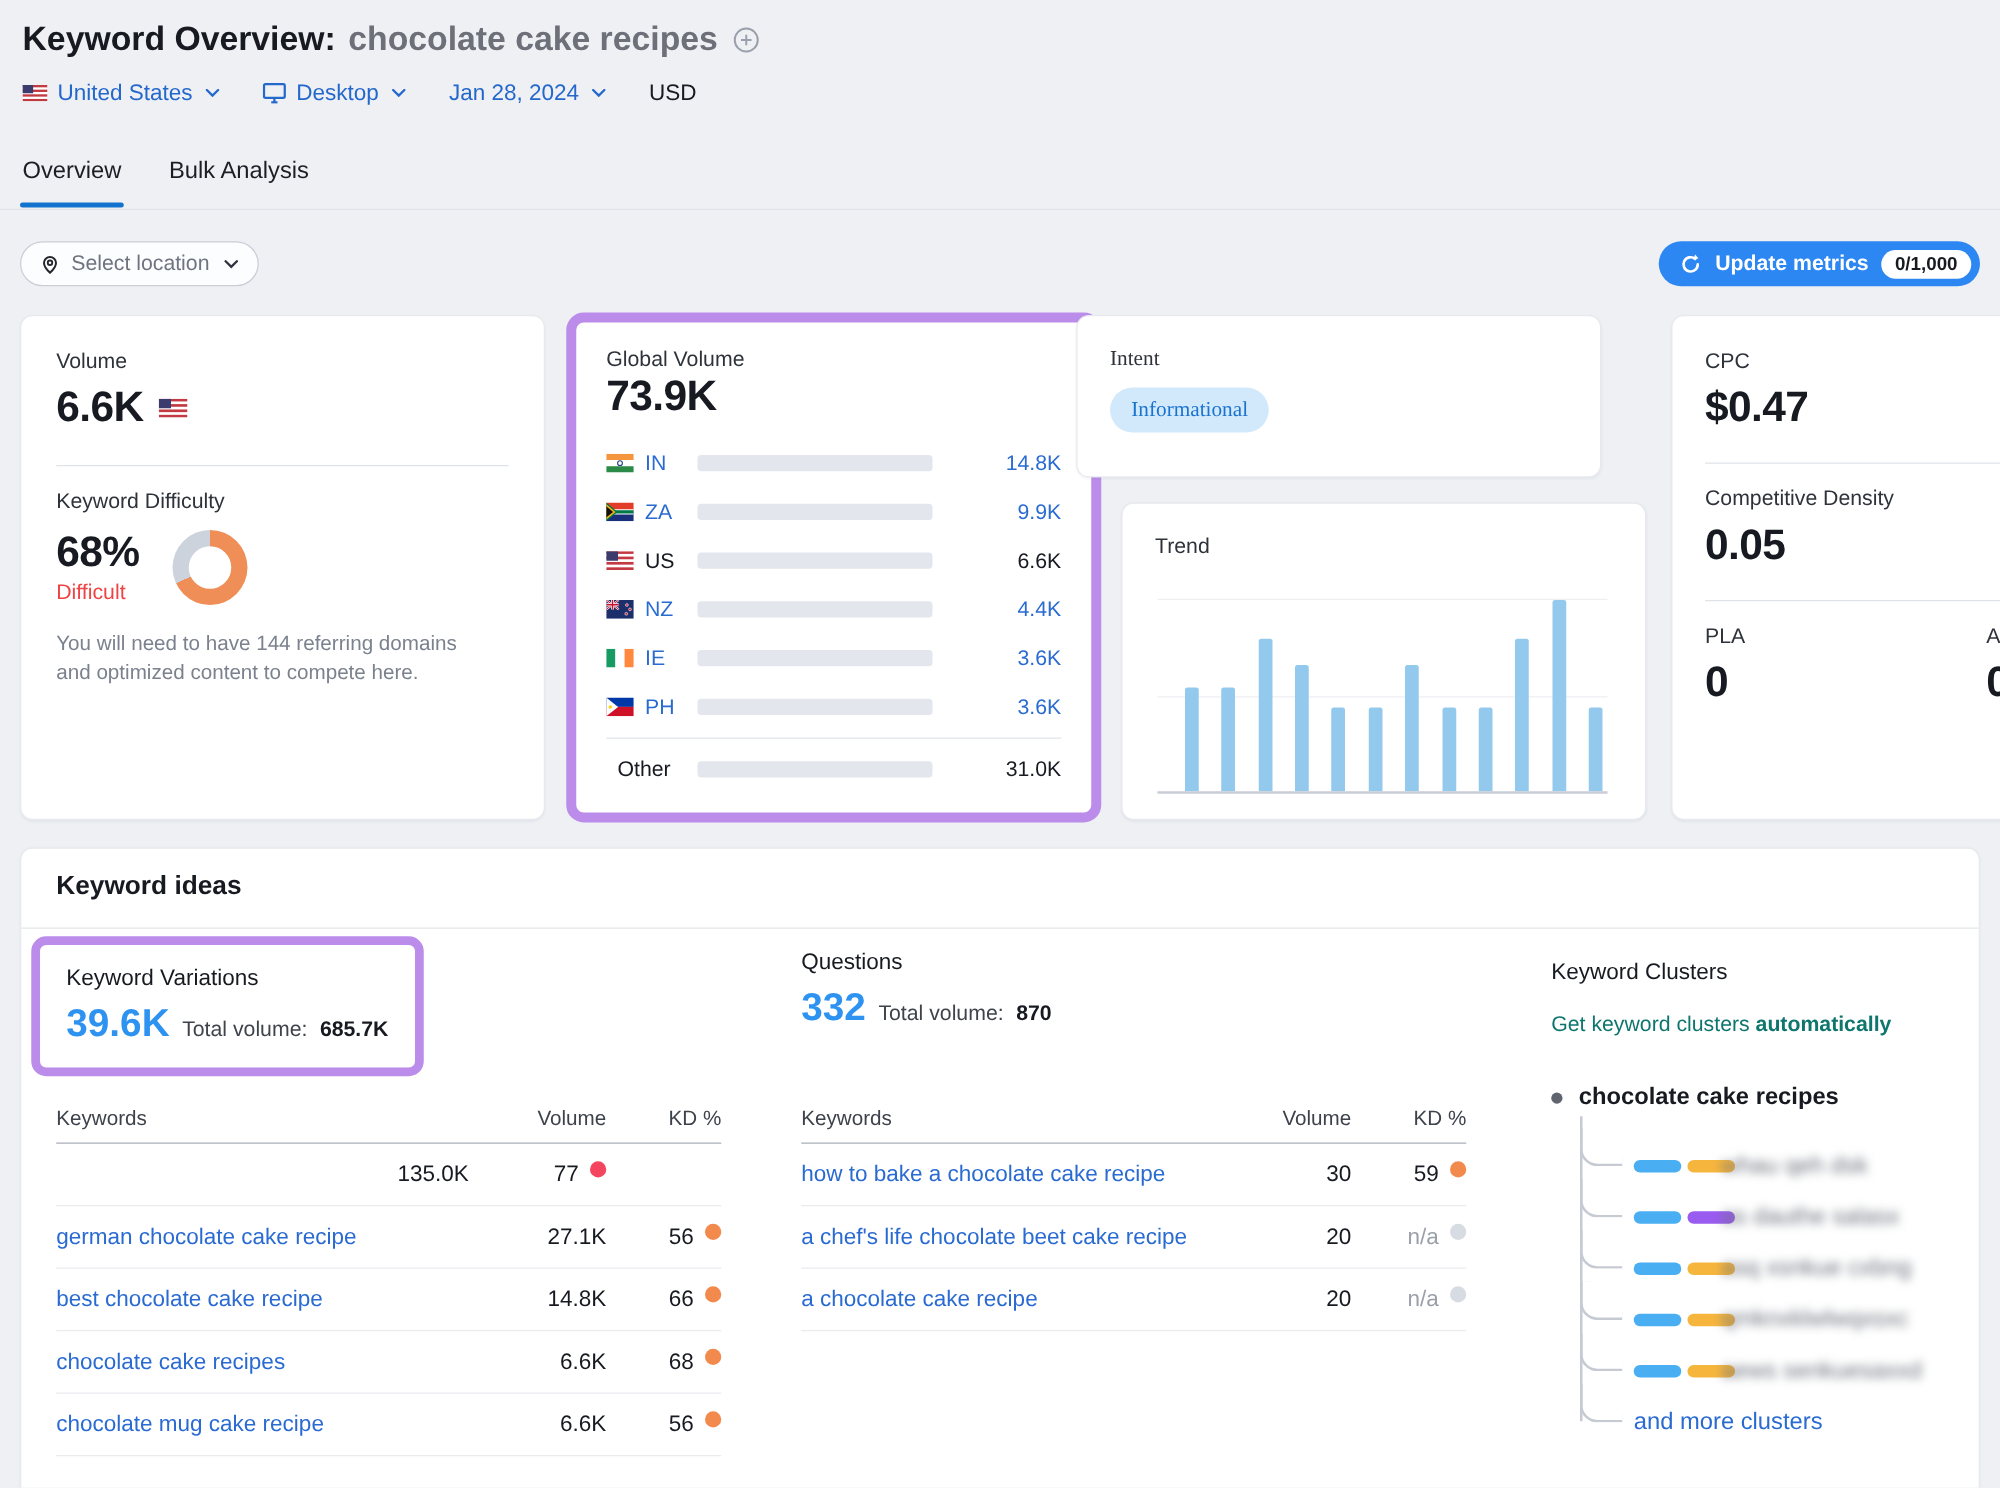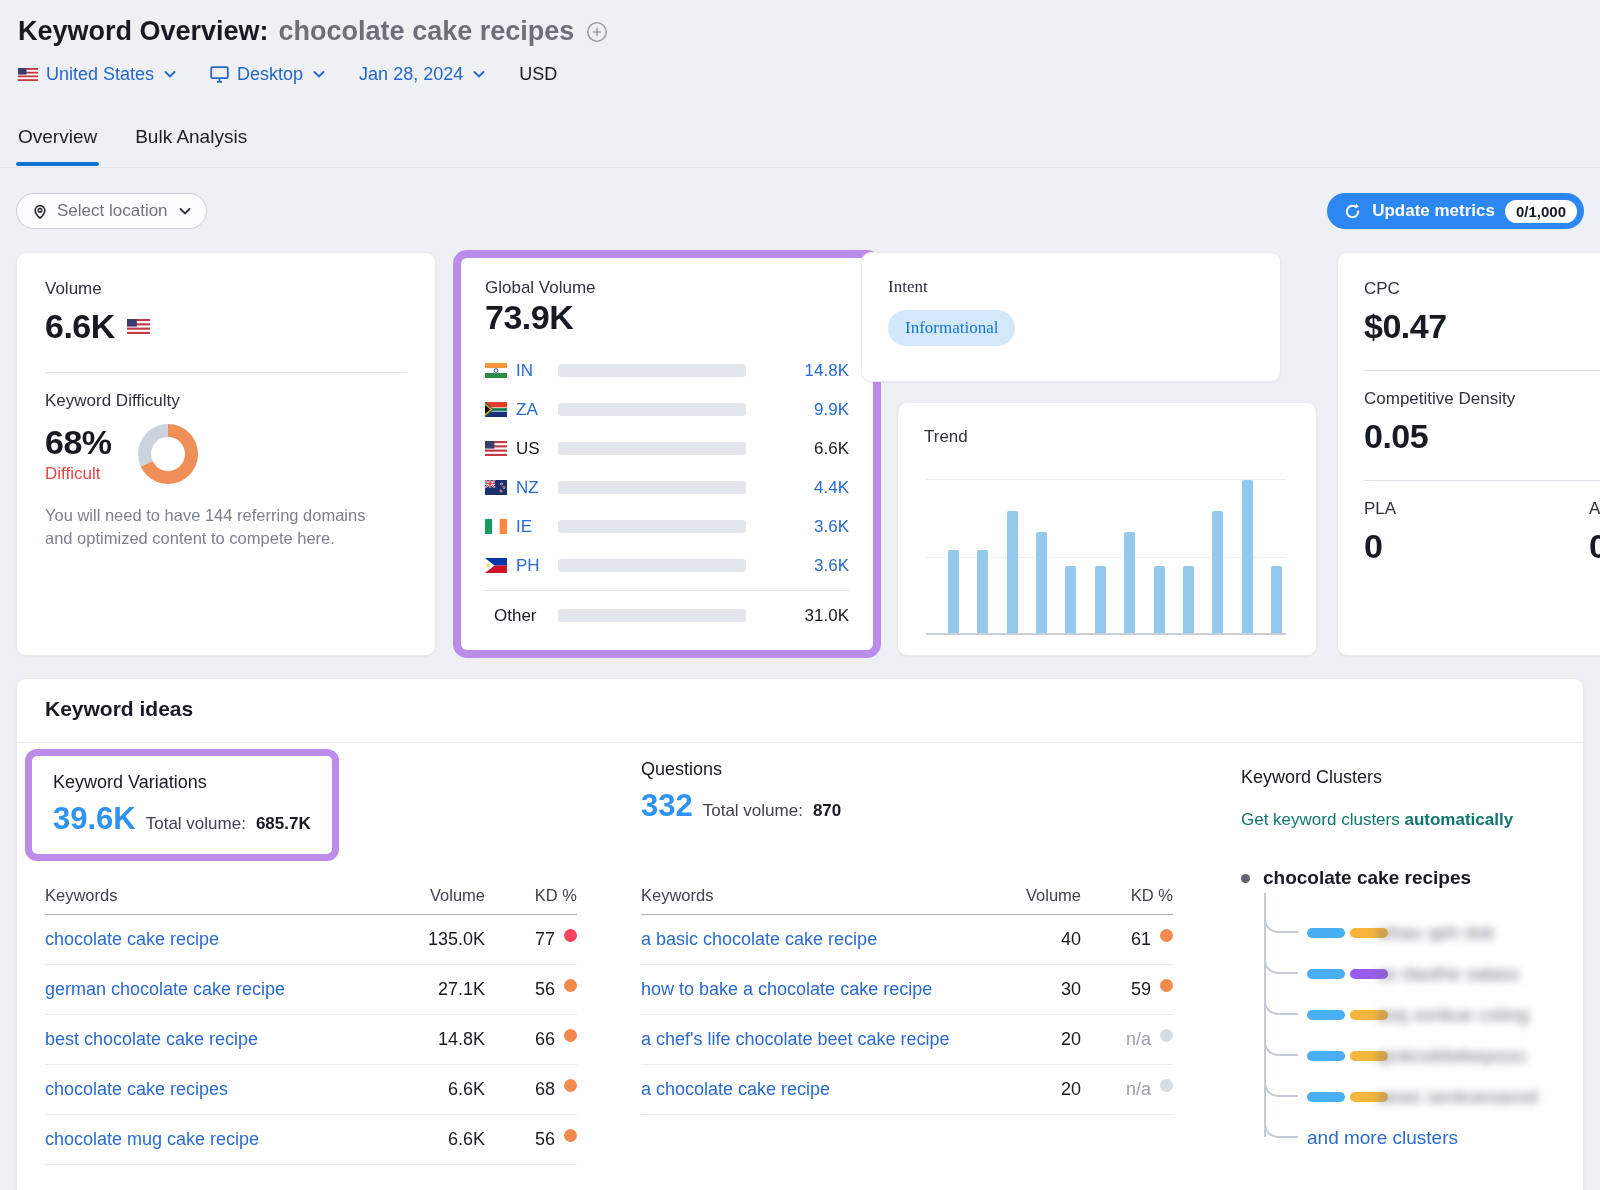--- a/index.html
+++ b/index.html
@@ -417,21 +417,20 @@
     <div class="clusters-sub"><span>Get keyword clusters </span><b>automatically</b></div>
   </div>
 
   <div class="kw-table" style="left:28px">
     <div class="kw-head">
       <span>Keywords</span>
       <span class="t-right">Volume</span>
       <span class="t-right">KD %</span>
     </div>
     <div class="kw-row">
-      <span class="kw-link">chocolate cake recipe</span>
       <span class="t-right">135.0K</span>
       <span class="kd-cell">
           <span>77</span>
           <span class="dot dot-hard"></span>
         </span>
     </div>
     <div class="kw-row">
       <span class="kw-link">german chocolate cake recipe</span>
       <span class="t-right">27.1K</span>
       <span class="kd-cell">
@@ -465,28 +464,20 @@
     </div>
   </div>
 
   <div class="kw-table" style="left:624px">
     <div class="kw-head">
       <span>Keywords</span>
       <span class="t-right">Volume</span>
       <span class="t-right">KD %</span>
     </div>
     <div class="kw-row">
-      <span class="kw-link">a basic chocolate cake recipe</span>
-      <span class="t-right">40</span>
-      <span class="kd-cell">
-          <span>61</span>
-          <span class="dot dot-medium"></span>
-        </span>
-    </div>
-    <div class="kw-row">
       <span class="kw-link">how to bake a chocolate cake recipe</span>
       <span class="t-right">30</span>
       <span class="kd-cell">
           <span>59</span>
           <span class="dot dot-medium"></span>
         </span>
     </div>
     <div class="kw-row">
       <span class="kw-link">a chef's life chocolate beet cake recipe</span>
       <span class="t-right">20</span>

